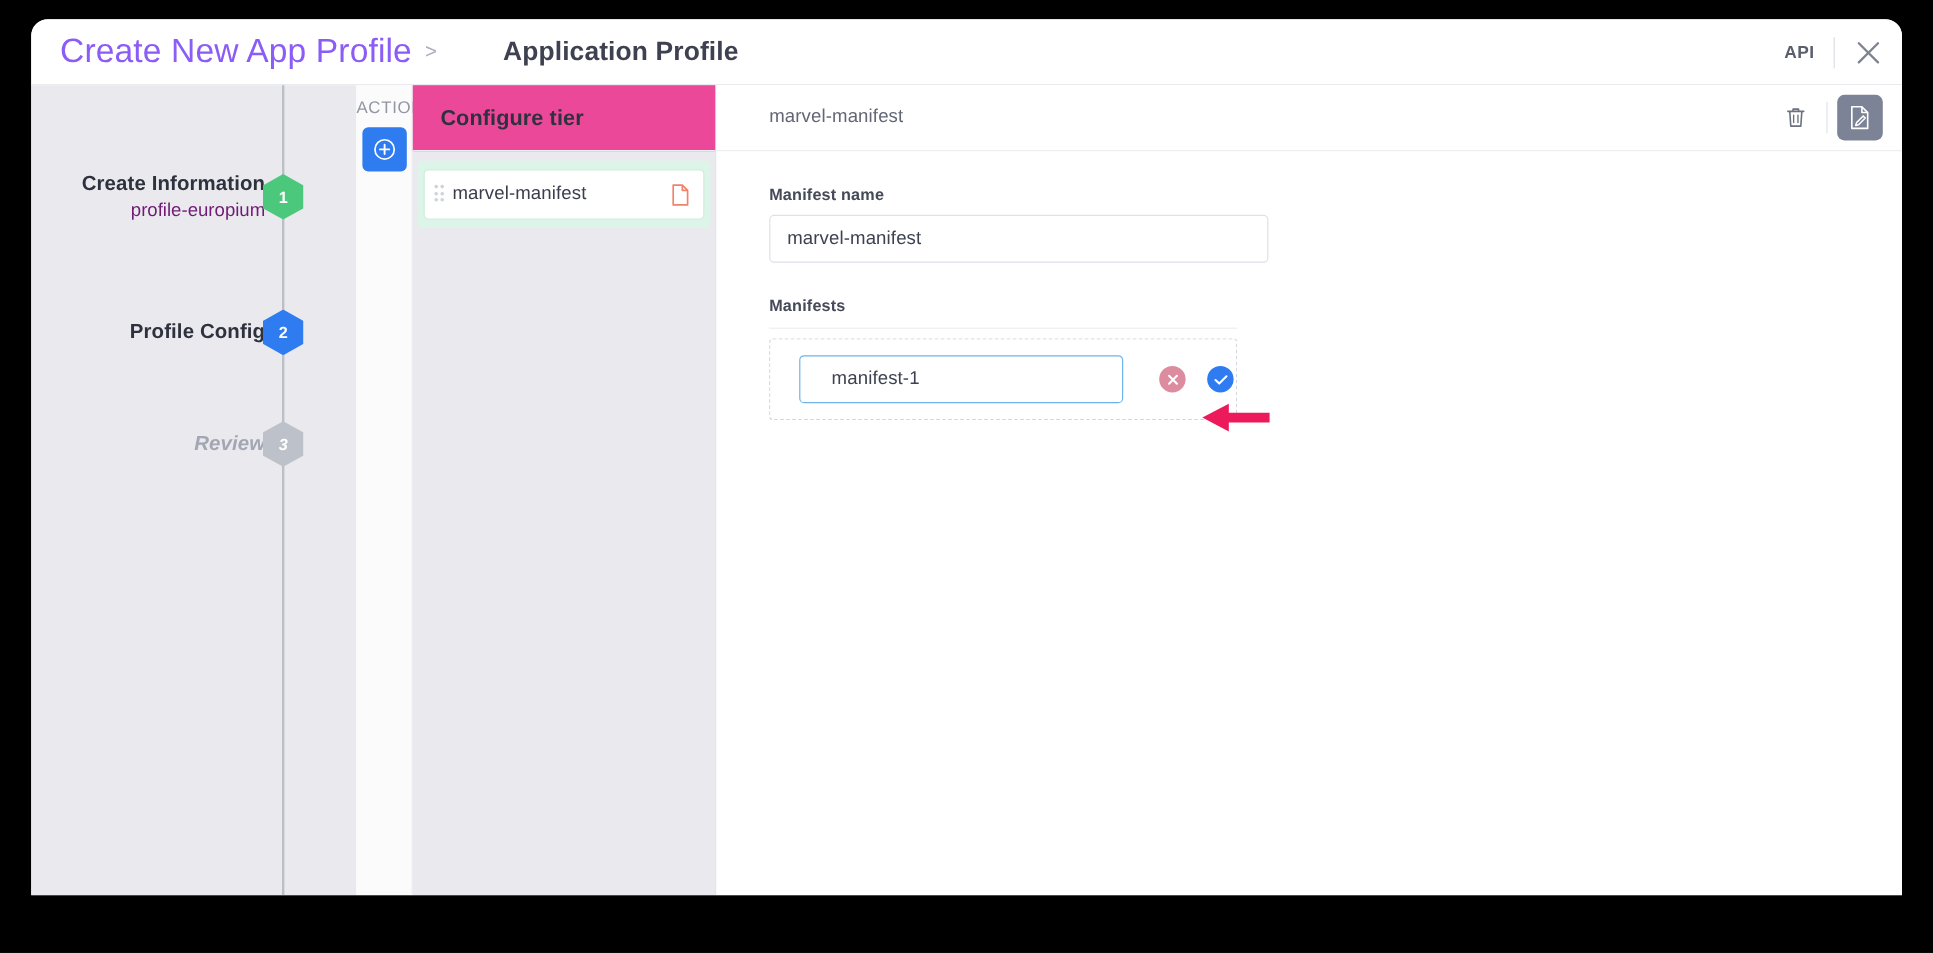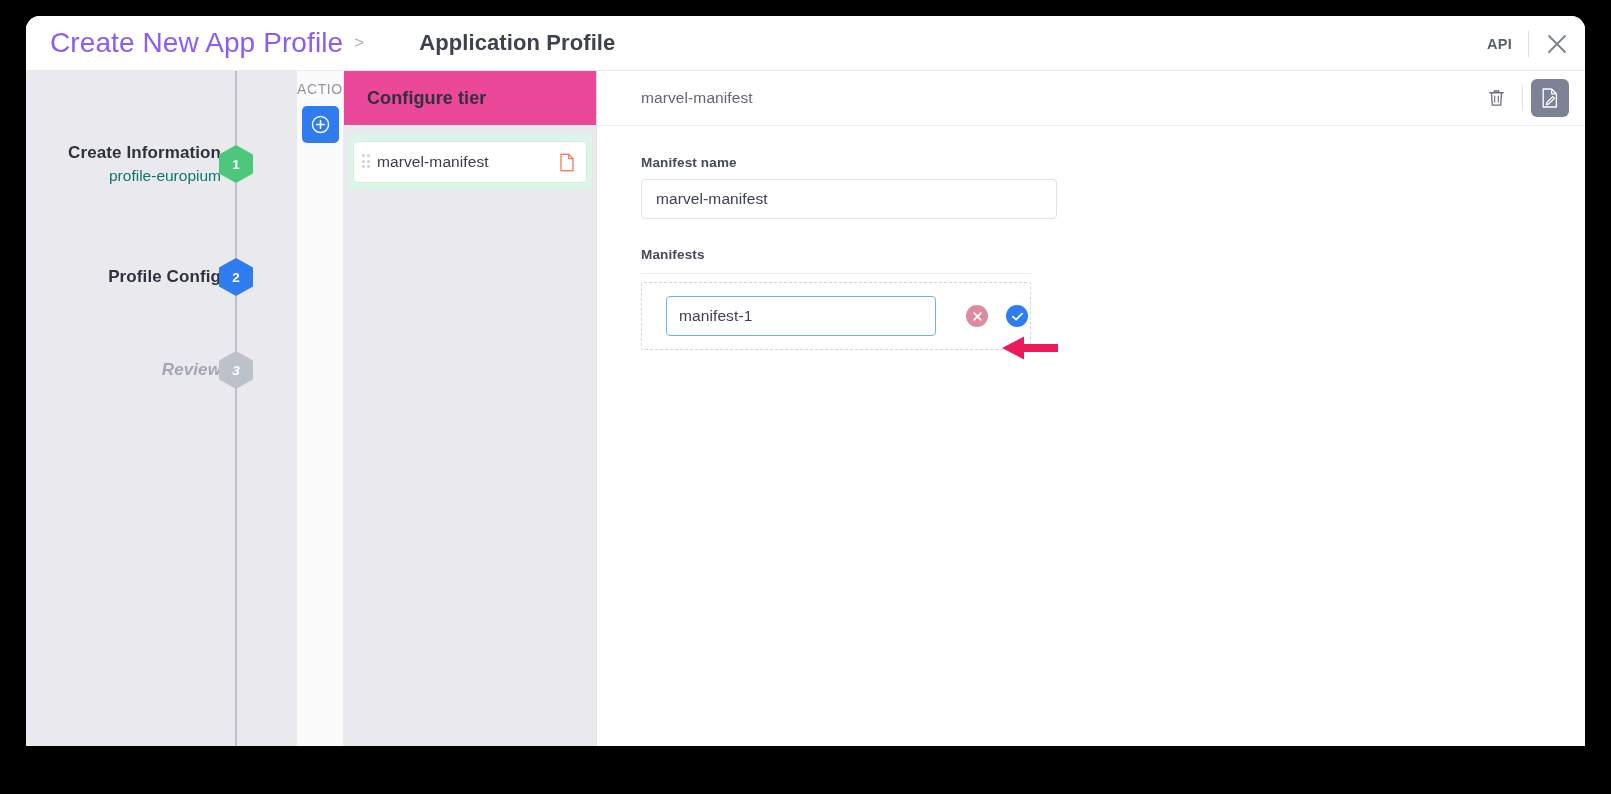--- a/index.html
+++ b/index.html
@@ -134,21 +134,21 @@
   .step-title {
     font-size: 17px;
     font-weight: 700;
     color: #2e323e;
     white-space: nowrap;
     letter-spacing: .1px;
   }
   .step-title.muted { color: #a3a7b4; font-weight: 600; }
   .step-sub {
     font-size: 15.5px;
-    color: #0f766e;
+    color: #701a75;
     font-weight: 400;
     white-space: nowrap;
     margin-top: 2px;
   }
   .hexwrap {
     position: absolute;
     left: 193px;
     width: 34px;
     height: 38px;
   }
@@ -344,21 +344,21 @@
     width: 390px;
   }
   .manifest-input {
     width: 270px;
     height: 40px;
     border: 1.5px solid #6db5e8;
     border-radius: 4px;
     background: #ffffff;
     display: flex;
     align-items: center;
-    padding: 0 12px;
+    padding: 0 26px;
     font-size: 15.5px;
     color: #3d4250;
     letter-spacing: .1px;
     cursor: text;
   }
   .round-btn {
     width: 22px; height: 22px;
     border-radius: 50%;
     display: flex;
     align-items: center;

